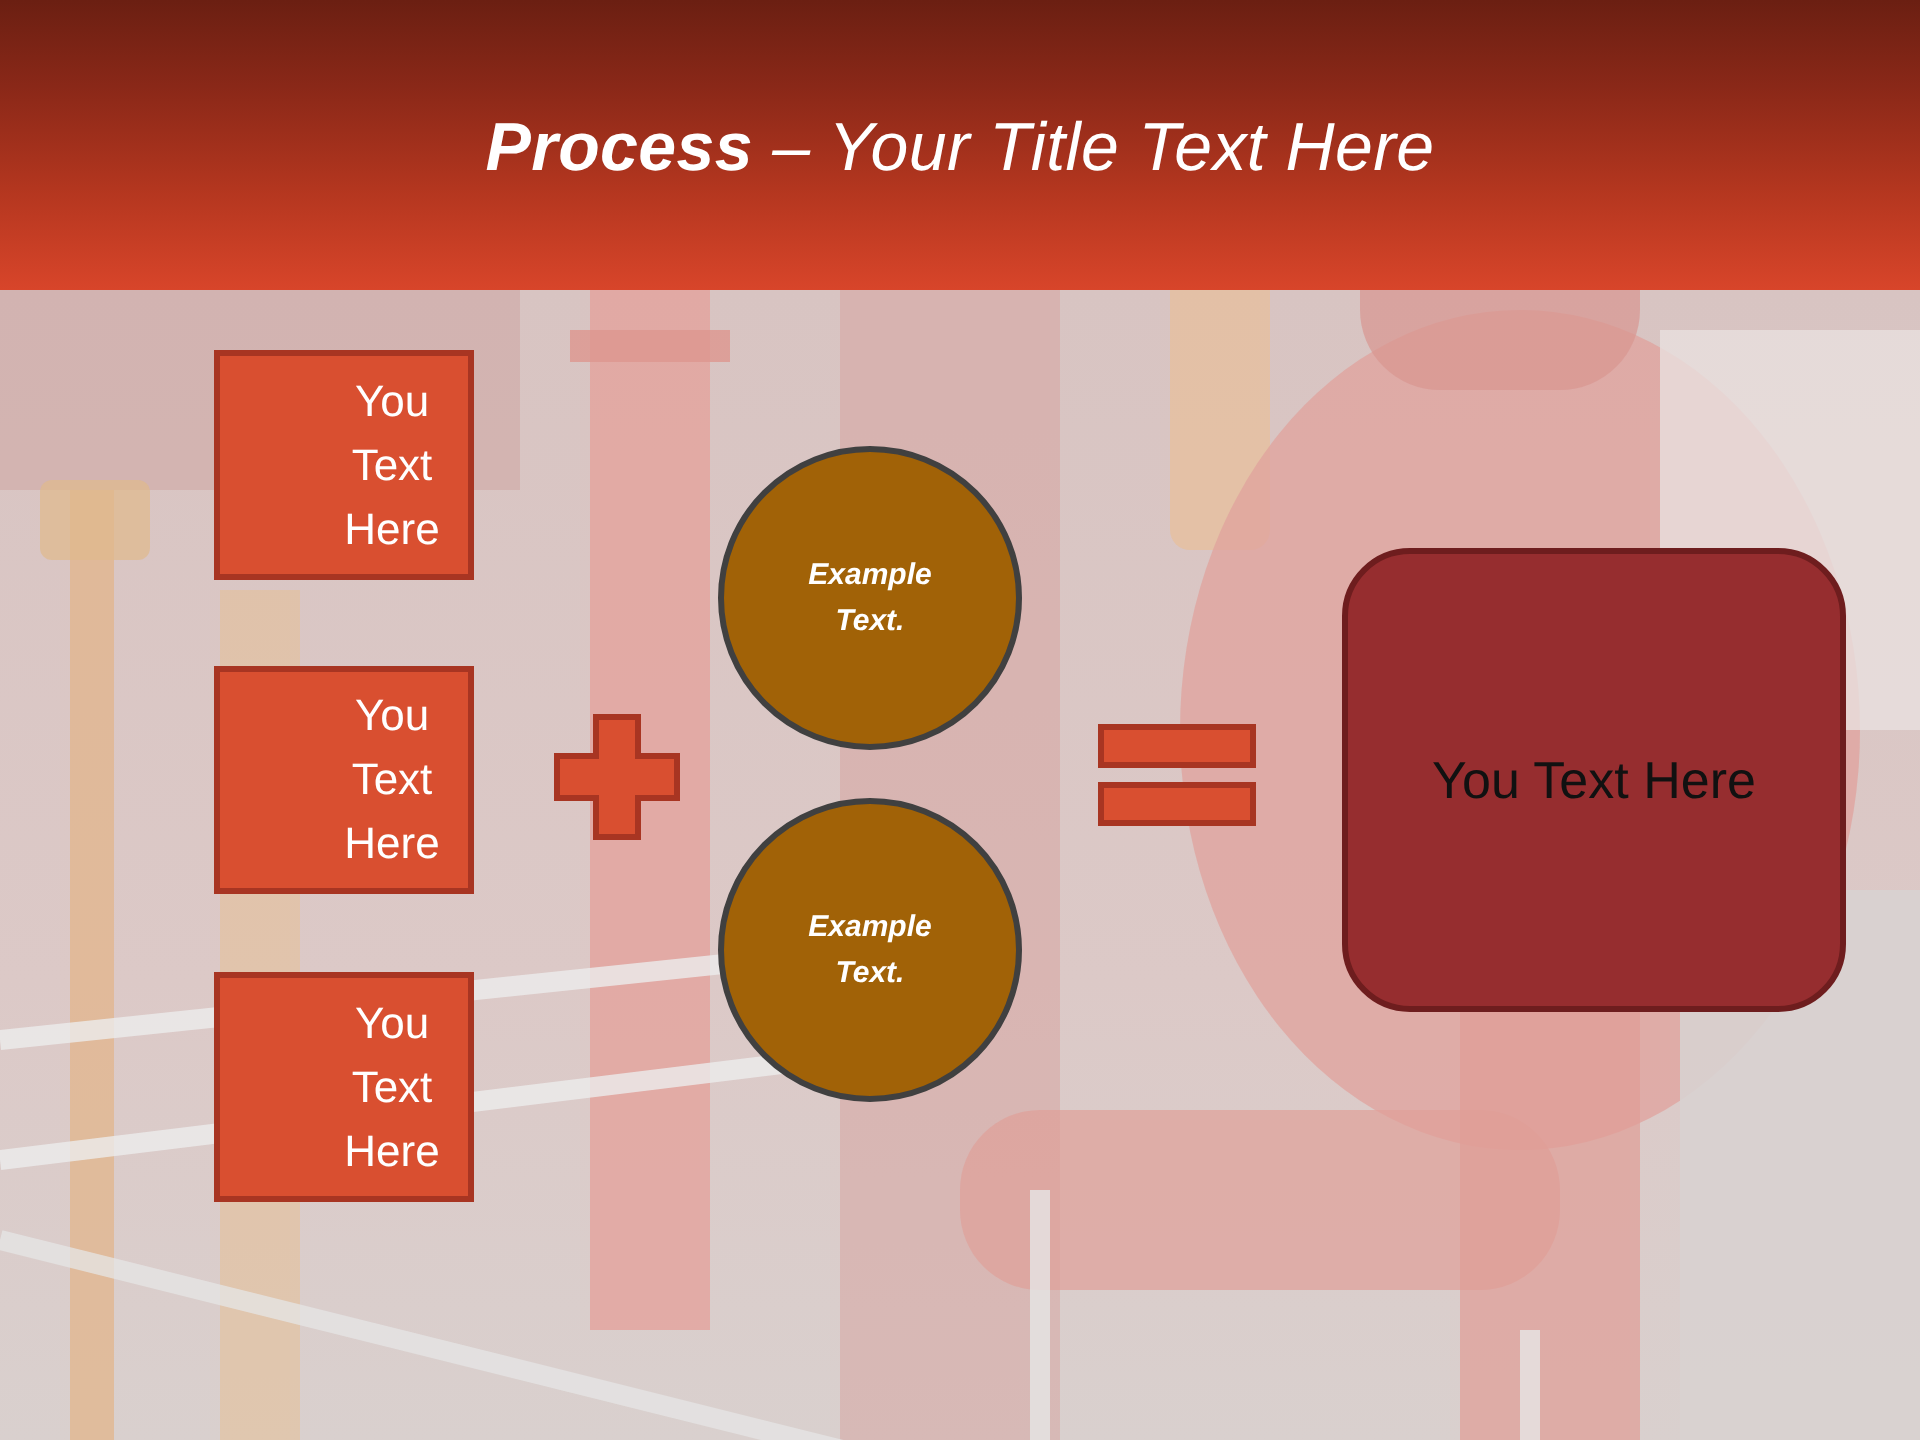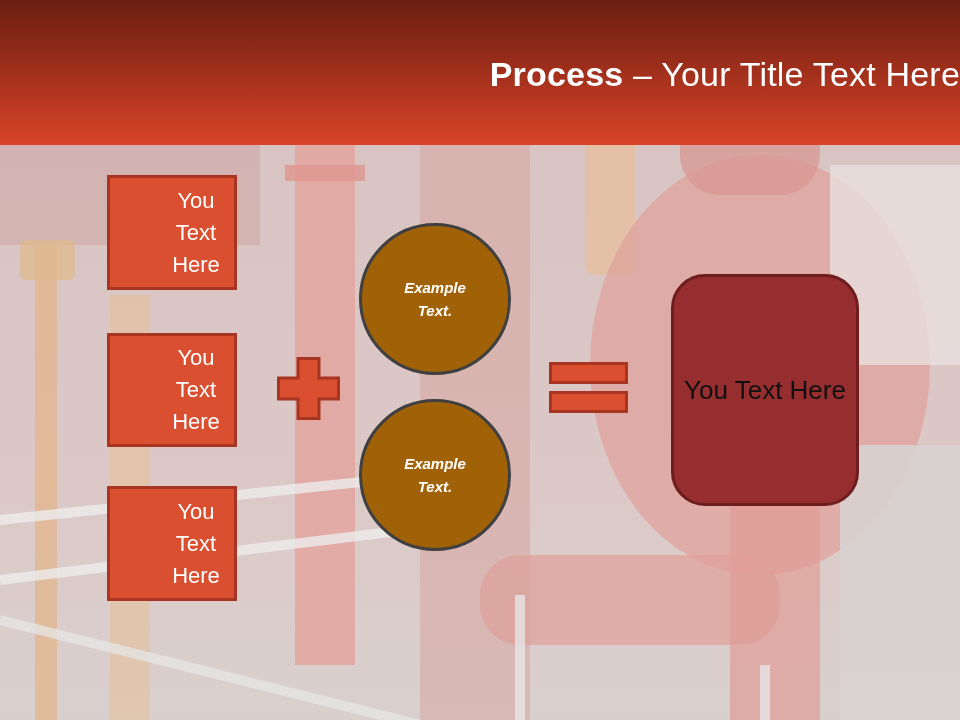--- a/index.html
+++ b/index.html
@@ -1,40 +1,40 @@
 <!DOCTYPE html>
 <html><head>
 <meta charset="utf-8">
 <style>
   html, body { margin:0; padding:0; }
   body { width:960px; height:720px; position:relative; overflow:hidden; font-family:"Liberation Sans", "DejaVu Sans", sans-serif; background:#d9c9c7; }
   .header { position:absolute; left:0; top:0; width:960px; height:145px;
     background:linear-gradient(to bottom, #6b1f12 0%, #8a2818 30%, #b3361f 65%, #d8452a 100%);
-    display:flex; align-items:center; justify-content:flex-end; }
+    display:flex; align-items:center; justify-content:center;font-style:italic; }
   .title { color:#ffffff; font-size:34px; letter-spacing:0.2px; margin-top:4px; }
   .title b { font-weight:bold; }
   .title span.light { font-weight:normal; }
 
   .bg { position:absolute; left:0; top:145px; width:960px; height:575px; overflow:hidden;
     background:linear-gradient(180deg,#d8c4c2 0%, #dcc9c7 60%, #d9d0ce 100%); }
   .bg .p { position:absolute; }
 
   .box { position:absolute; left:107px; width:130px; background:#d94f30; border:3px solid #a83522;
     box-sizing:border-box; color:#ffffff; display:flex; align-items:center; justify-content:center;
     text-align:center; font-size:22px; line-height:32px;padding-left:48px; }
 
   .circle { position:absolute; left:359px; width:152px; height:152px; border-radius:50%;
     background:#a16207; border:3px solid #404040; box-sizing:border-box;
     display:flex; align-items:center; justify-content:center; text-align:center;
     color:#ffffff; font-style:italic; font-weight:bold; font-size:15px; line-height:23px; }
 
   .plus { position:absolute; left:277px; top:357px; width:63px; height:63px; }
   .eq-bar { position:absolute; left:549px; width:79px; height:22px; background:#d94f30; border:3px solid #a83522; box-sizing:border-box; }
 
-  .result { position:absolute; left:671px; top:274px; width:188px; height:232px; border-radius:34px;
+  .result { position:absolute; left:671px; top:274px; width:252px; height:232px; border-radius:34px;
     background:#962d2f; border:3px solid #6e1d1e; box-sizing:border-box;
     display:flex; align-items:center; justify-content:center; color:#111111; font-size:26px; }
 </style>
 </head>
 <body>
 
 <div class="header">
   <div class="title">
     <b>Process</b><span class="light"> – </span><span class="light">Your Title Text Here</span>
   </div>

